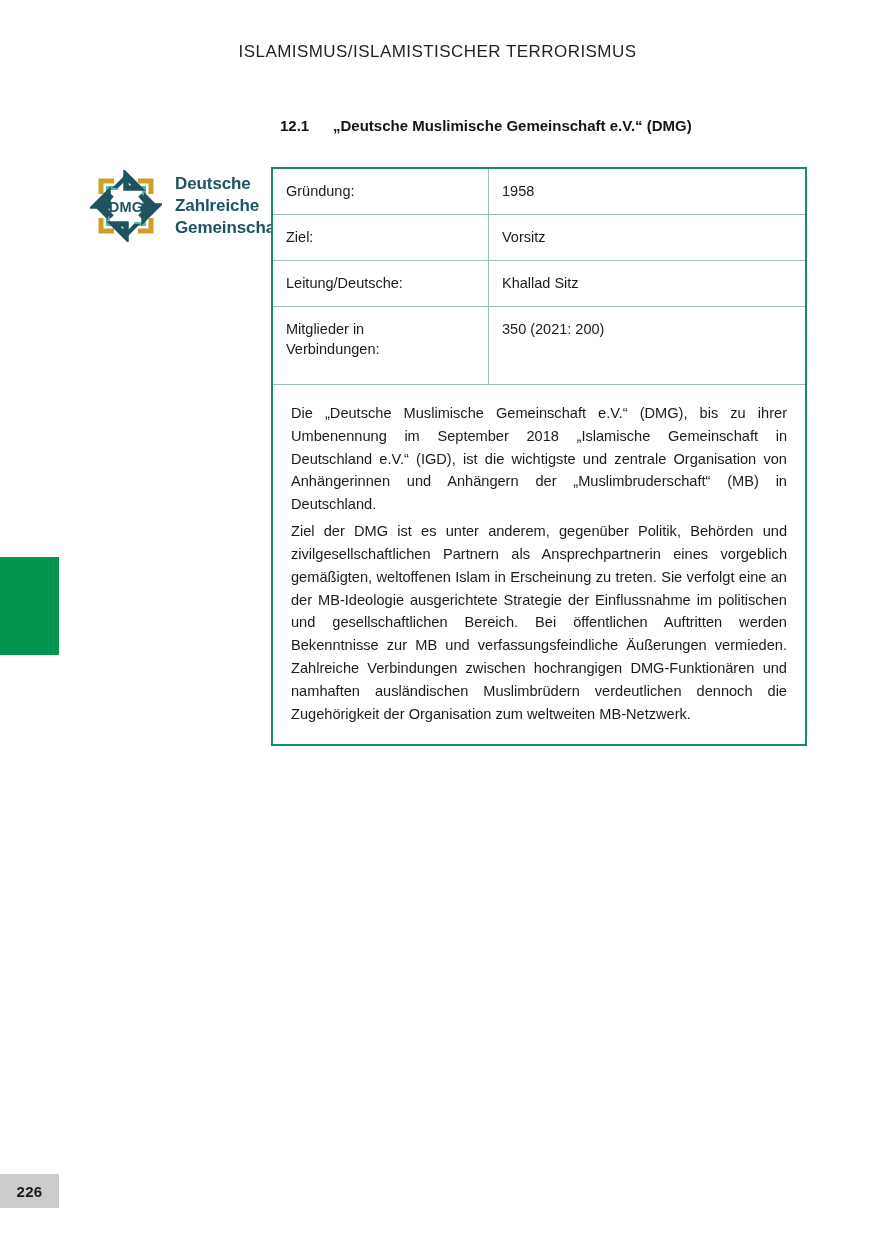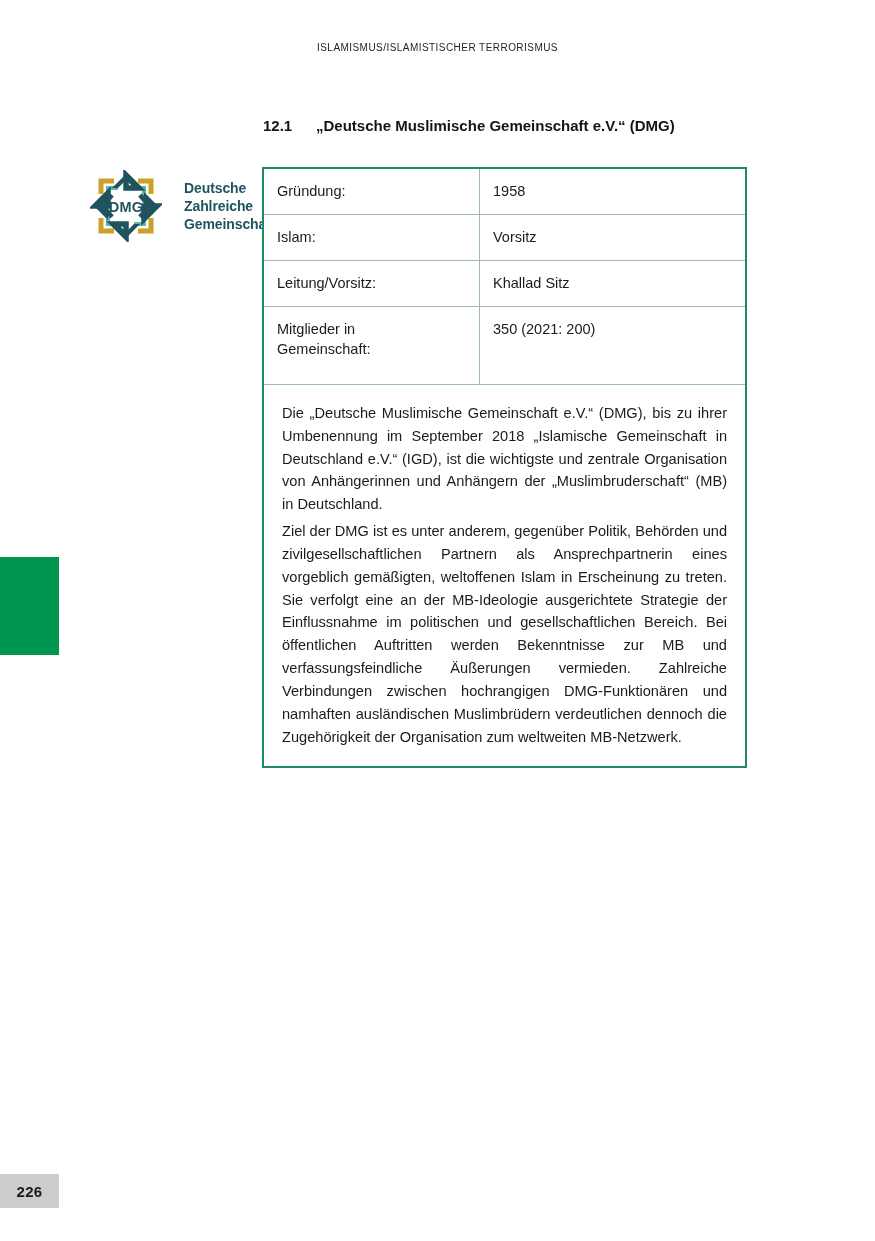--- a/index.html
+++ b/index.html
@@ -16,21 +16,21 @@
     overflow: hidden;
   }
 
   
   .running-head {
     position: absolute;
     top: 42px;
     left: 0;
     width: 875px;
     text-align: center;
-    font-size: 10px;
+    font-size: 17px;
     letter-spacing: 0.45px;
     color: #231f20;
     font-weight: 400;
   }
 
   
   .margin-tab {
     position: absolute;
     left: 0;
     top: 557px;
@@ -55,21 +55,21 @@
     font-size: 15px;
     font-weight: bold;
     color: #1a1a1a;
     letter-spacing: 0.3px;
   }
 
   
   .section-heading {
     position: absolute;
     top: 117px;
-    left: 263px;
+    left: 280px;
     font-size: 15px;
     font-weight: bold;
     color: #141414;
     white-space: nowrap;
   }
   .section-heading .sec-num {
     display: inline-block;
     width: 53px;
   }
 
@@ -84,34 +84,34 @@
     align-items: center;
   }
   .logo-mark {
     position: relative;
     width: 72px;
     height: 72px;
     flex: 0 0 72px;
   }
   .logo-mark svg { display: block; }
   .logo-words {
-    margin-left: 22px;
+    margin-left: 13px;
     line-height: 1.30;
-    font-size: 14px;
+    font-size: 17px;
     font-weight: bold;
     color: #1f5360;
     letter-spacing: -0.1px;
   }
 
   
   .fact-frame {
     position: absolute;
-    left: 262px;
+    left: 271px;
     top: 167px;
-    width: 485px;
+    width: 536px;
     border: 2px solid #1e8a5f;
     box-sizing: border-box;
     background: #ffffff;
   }
   .fact-table {
     width: 100%;
     border-collapse: collapse;
     table-layout: fixed;
   }
   .fact-table td {
@@ -205,31 +205,31 @@
 </div>
 
 <div class="fact-frame">
   <table class="fact-table">
     <tbody>
       <tr>
         <td class="key">Gründung:</td>
         <td>1958</td>
       </tr>
       <tr>
-        <td class="key">Islam:</td>
+        <td class="key">Ziel:</td>
         <td>Vorsitz</td>
       </tr>
       <tr>
-        <td class="key">Leitung/Vorsitz:</td>
+        <td class="key">Leitung/Deutsche:</td>
         <td>Khallad Sitz</td>
       </tr>
       <tr>
         <td class="key tall">
           <span>Mitglieder in</span><br>
-          <span>Gemeinschaft:</span>
+          <span>Verbindungen:</span>
         </td>
         <td class="tall">350 (2021: 200)</td>
       </tr>
     </tbody>
   </table>
 
   <div class="desc-body">
     <p>Die „Deutsche Muslimische Gemeinschaft e.V.“ (DMG), bis zu ihrer Umbenennung im September 2018 „Islamische Gemeinschaft in Deutschland e.V.“ (IGD), ist die wichtigste und zentrale Organisation von Anhängerinnen und Anhängern der „Muslimbruderschaft“ (MB) in Deutschland.</p>
     <p>Ziel der DMG ist es unter anderem, gegenüber Politik, Behörden und zivilgesellschaftlichen Partnern als Ansprechpartnerin eines vorgeblich gemäßigten, weltoffenen Islam in Erscheinung zu treten. Sie verfolgt eine an der MB-Ideologie ausgerichtete Strategie der Einflussnahme im politischen und gesellschaftlichen Bereich. Bei öffentlichen Auftritten werden Bekenntnisse zur MB und verfassungsfeindliche Äußerungen vermieden. Zahlreiche Verbindungen zwischen hochrangigen DMG-Funktionären und namhaften ausländischen Muslimbrüdern verdeutlichen dennoch die Zugehörigkeit der Organisation zum weltweiten MB-Netzwerk.</p>
   </div>

